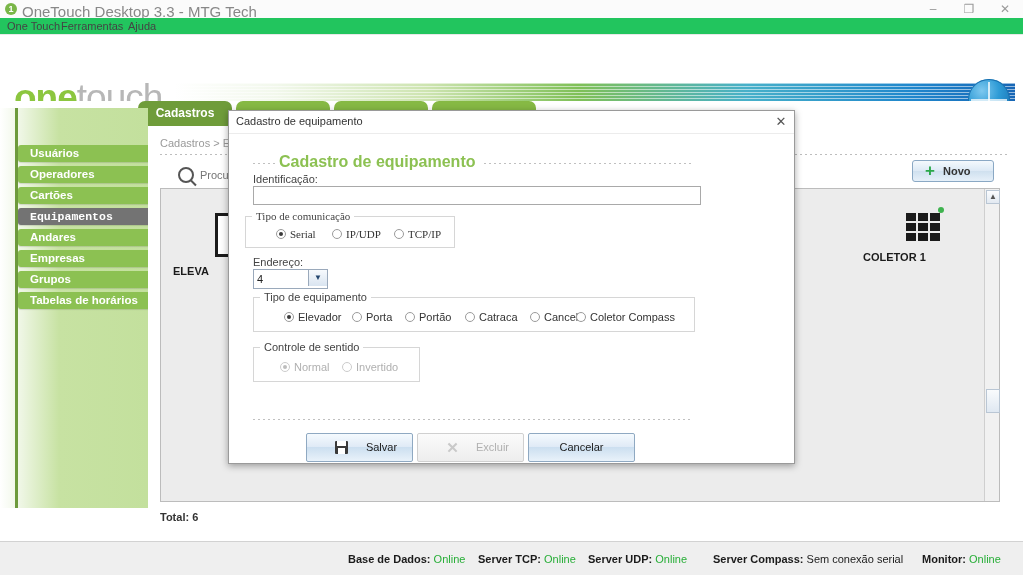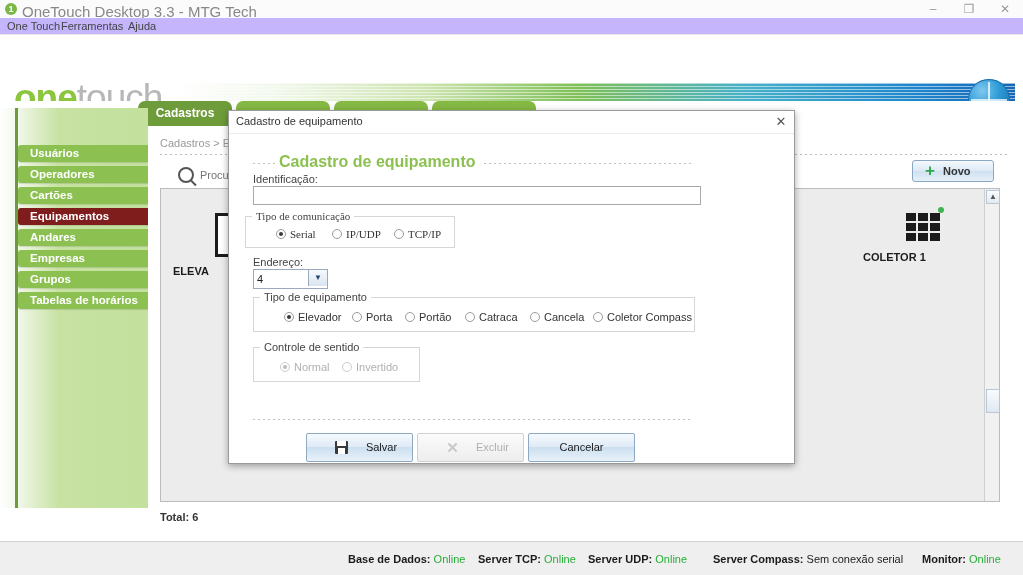--- a/index.html
+++ b/index.html
@@ -25,21 +25,21 @@
   .wbtn{
     position:absolute;top:0;width:36px;height:18px;text-align:center;line-height:18px;
     color:#9a9a9a;font-size:12px;
   }
   #wbtn-min{right:72px;}
   #wbtn-max{right:36px;}
   #wbtn-close{right:0px;}
   
   #menubar{
     position:absolute;left:0;top:18px;width:1023px;height:16px;
-    background:#c4b5fd;border-bottom:1px solid #e8e8e8;
+    background:#22c55e;border-bottom:1px solid #e8e8e8;
   }
   .menu-item{
     position:absolute;top:1px;height:14px;line-height:14px;font-size:11px;color:#444;
     padding:0 4px;
   }
   
   #banner{
     position:absolute;left:0;top:35px;width:1023px;height:66px;background:#fff;
     border-bottom:1px solid #dcdcdc;overflow:hidden;
   }
@@ -83,21 +83,21 @@
   }
   #sidebar-rail{
     position:absolute;left:15px;top:108px;width:3px;height:400px;background:#6d9a3c;
   }
   .side-item{
     position:absolute;left:18px;width:126px;height:17px;line-height:17px;
     color:#ffffff;font-size:11.5px;font-weight:bold;padding-left:12px;
     border-radius:3px;background:#8cc152;
     box-shadow:0 1px 1px rgba(0,0,0,.12);
   }
-  .side-item.active{background:#7f1d1d;}
+  .side-item.active{background:#737373;font-family:Liberation Mono, monospace;}
   
   #content{
     position:absolute;left:148px;top:126px;width:875px;height:415px;background:#fff;
   }
   #breadcrumb{
     position:absolute;left:12px;top:11px;font-size:11px;color:#9a9a9a;white-space:nowrap;
   }
   #dots-top{
     position:absolute;left:12px;top:28px;width:850px;height:1px;
     background:repeating-linear-gradient(to right,#bdbdbd 0,#bdbdbd 2px,transparent 2px,transparent 5px);
@@ -418,21 +418,21 @@
       <span>Portão</span>
     </div>
     <div class="radio" style="left:211px;top:13px">
       <span class="rb"></span>
       <span>Catraca</span>
     </div>
     <div class="radio" style="left:276px;top:13px">
       <span class="rb"></span>
       <span>Cancela</span>
     </div>
-    <div class="radio" style="left:339px;top:13px">
+    <div class="radio" style="left:322px;top:13px">
       <span class="rb"></span>
       <span>Coletor Compass</span>
     </div>
   </div>
 
   <div class="fieldset" id="dir-fs">
     <span class="legend">Controle de sentido</span>
     <div class="radio sel dis" style="left:26px;top:13px">
       <span class="rb"></span>
       <span>Normal</span>

